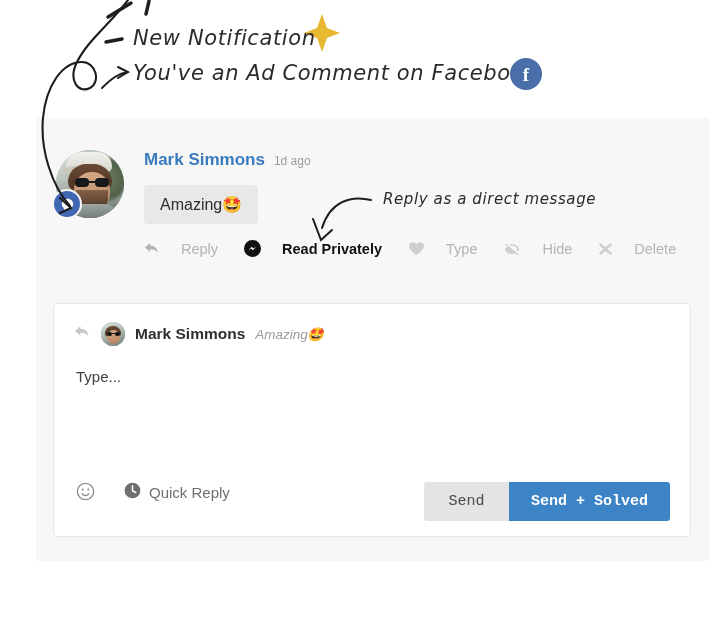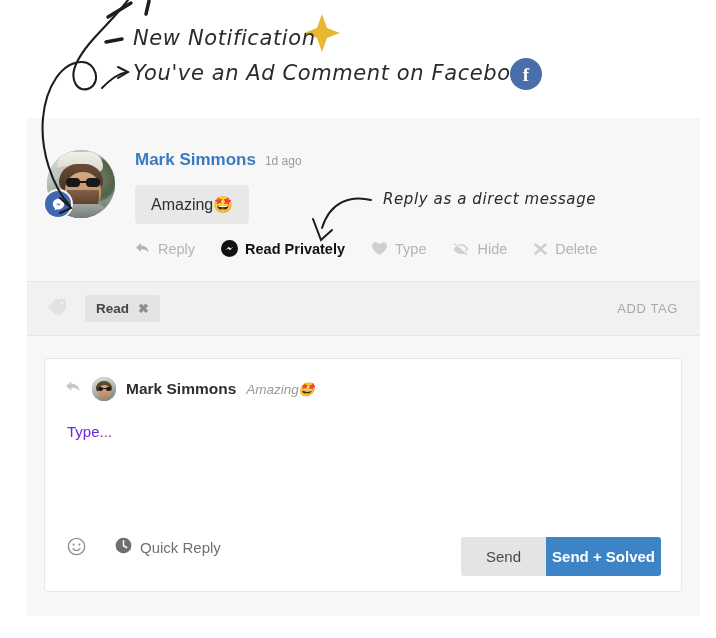--- a/index.html
+++ b/index.html
@@ -23,21 +23,21 @@
     position:absolute;
     font-weight:400;
   }
   .hand-1{left:133px;top:26px;font-size:21px;}
   .hand-2{left:133px;top:61px;font-size:21px;}
   .hand-3{left:383px;top:190px;font-size:15px;}
 
   
   .card{
     position:absolute;
-    left:27px;top:118px;
+    left:36px;top:118px;
     width:673px;
     background:#f7f7f7;
     z-index:10;
   }
   .msg-row{display:flex;padding:32px 0 0 10px;}
   .avatar-wrap{position:relative;width:68px;height:68px;flex:0 0 68px;margin-left:10px;}
   .avatar{
     width:68px;height:68px;border-radius:50%;
     overflow:hidden;position:relative;
     background:#9aa7a0;
@@ -81,21 +81,21 @@
   .author{color:#3a7bbf;font-size:17px;font-weight:bold;}
   .when{color:#9b9b9b;font-size:12px;}
   .bubble{
     display:inline-block;margin-top:13px;
     background:#e8e8e8;color:#2e2e2e;
     font-size:16px;padding:10px 16px;border-radius:4px;
   }
   .emoji{font-family:"DejaVu Sans", sans-serif;}
 
   .actions{display:flex;align-items:center;gap:0;margin-top:16px;padding-bottom:24px;}
-  .act{display:flex;align-items:center;gap:7px;font-size:14.5px;color:#b4b4b4;margin-right:26px;}
+  .act{display:flex;align-items:center;gap:21px;font-size:14.5px;color:#b4b4b4;margin-right:26px;}
   .act.active{color:#111111;font-weight:bold;}
   .act svg{display:block;}
 
   
   .tagbar{
     display:flex;align-items:center;
     background:#f1f1f1;
     border-top:1px solid #e6e6e6;
     border-bottom:1px solid #e6e6e6;
     padding:13px 22px 13px 20px;
@@ -124,30 +124,30 @@
   .comp-head .reply-arrow{opacity:.55;}
   .mini-av{width:24px;height:24px;border-radius:50%;overflow:hidden;position:relative;flex:0 0 24px;background:#8e9a92;}
   .mini-av .av-sky{background:linear-gradient(160deg,#dfe4e0 0%,#b9c3bb 40%,#6d7a70 100%);}
   .mini-av .av-hair{left:4px;top:4px;width:16px;height:11px;border-radius:8px 8px 4px 4px;}
   .mini-av .av-face{left:6px;top:8px;width:13px;height:14px;border-radius:7px;}
   .mini-av .av-glasses{left:6px;top:10px;width:13px;height:4px;}
   .mini-av .av-glasses:before,.mini-av .av-glasses:after{width:5px;height:4px;border-radius:2px;}
   .mini-av .av-glasses i{left:5px;top:1px;width:3px;height:1px;}
   .comp-name{font-size:15.5px;font-weight:bold;color:#2f2f2f;}
   .comp-quote{font-size:13.5px;color:#9a9a9a;font-style:italic;}
-  .type-area{color:#6d28d9;font-size:15px;padding:22px 0 0 2px;flex:1;}
+  .type-area{color:#404040;font-size:15px;padding:22px 0 0 2px;flex:1;}
 
   .comp-foot{display:flex;align-items:flex-start;padding:0 0 0 2px;height:54px;margin-top:auto;}
   .smiley{margin-right:29px;}
   .quick{display:flex;align-items:center;gap:8px;color:#6f6f6f;font-size:15px;}
   .btns{margin-left:auto;display:flex;align-items:stretch;}
   .btn{
     font-size:15px;border:0;cursor:pointer;
-    padding:0 6px;height:39px;line-height:39px;
-    font-family:Liberation Sans, sans-serif;
+    padding:0 22px;height:39px;line-height:39px;
+    font-family:Liberation Mono, monospace;
   }
   .btn-send{background:#e4e4e4;color:#4a4a4a;border-radius:3px 0 0 3px;min-width:85px;}
   .btn-solved{background:#3d84c6;color:#ffffff;border-radius:0 3px 3px 0;font-weight:bold;}
 </style>
 </head>
 <body>
 
 <div class="stage">
 
   <div class="card">
@@ -231,35 +231,20 @@
                   <path d="M2.4 1L7.5 5.1 12.6 1l1.6 1.7L9.5 7l4.7 4.3-1.6 1.7-5.1-4.1L2.4 13 .8 11.3 5.5 7 .8 2.7 2.4 1z" fill="#cfcfcf"></path>
                 </svg>
             </span>
             <span>Delete</span>
           </div>
 
         </div>
       </div>
     </div>
 
-    <div class="tagbar">
-      <span class="tag-icon">
-        <svg width="20" height="17" viewBox="0 0 20 17">
-            <path d="M9.3 1H18a1 1 0 011 1v8.7a1 1 0 01-.3.7l-7 7a1 1 0 01-1.4 0L1.6 9.7a1 1 0 010-1.4l7-7A1 1 0 019.3 1z" fill="#e0e0e0"></path>
-            <circle cx="14.7" cy="5.3" r="1.5" fill="#f1f1f1"></circle>
-          </svg>
-      </span>
-
-      <span class="chip">
-        <span>Read</span>
-        <span class="x">✖</span>
-      </span>
-
-      <span class="addtag">ADD TAG</span>
-    </div>
 
     <div class="composer-outer">
       <div class="composer">
 
         <div class="comp-head">
           <span class="reply-arrow">
             <svg width="17" height="15" viewBox="0 0 16 14">
                 <path d="M6 1L1 5.5 6 10V7.2c3.6 0 6 .9 7.6 3.3C13.2 6 11 3.6 6 3.4V1z" fill="#9b9b9b"></path>
               </svg>
           </span>

